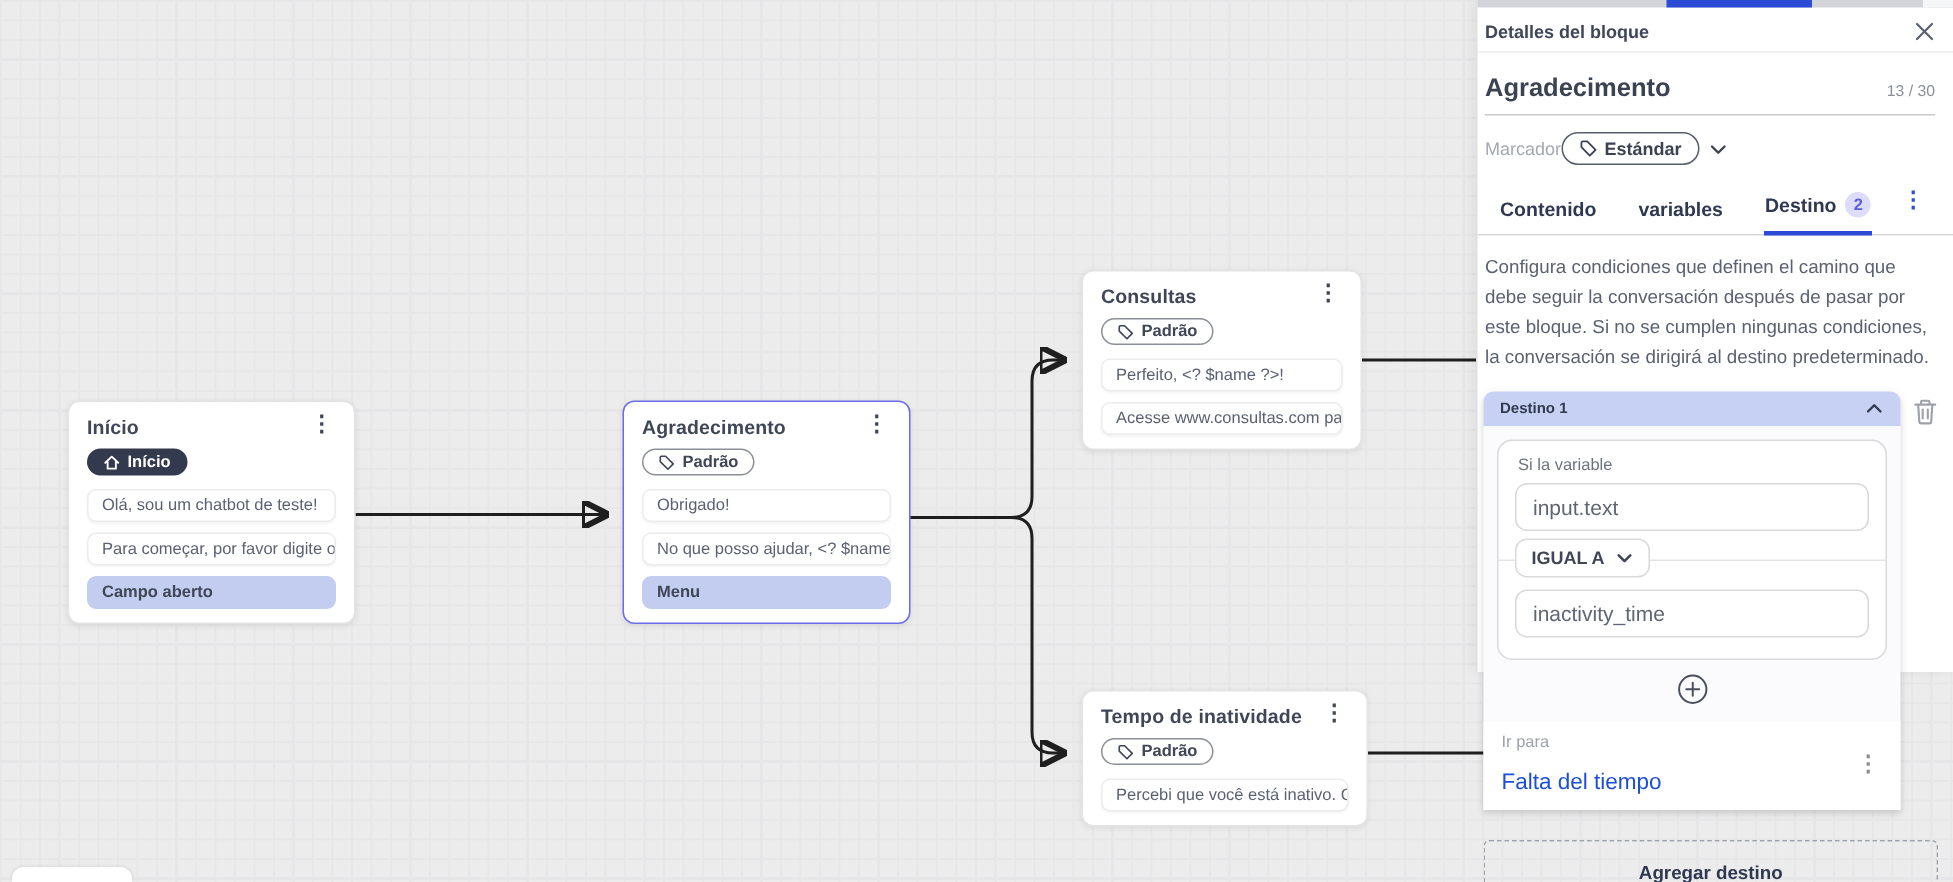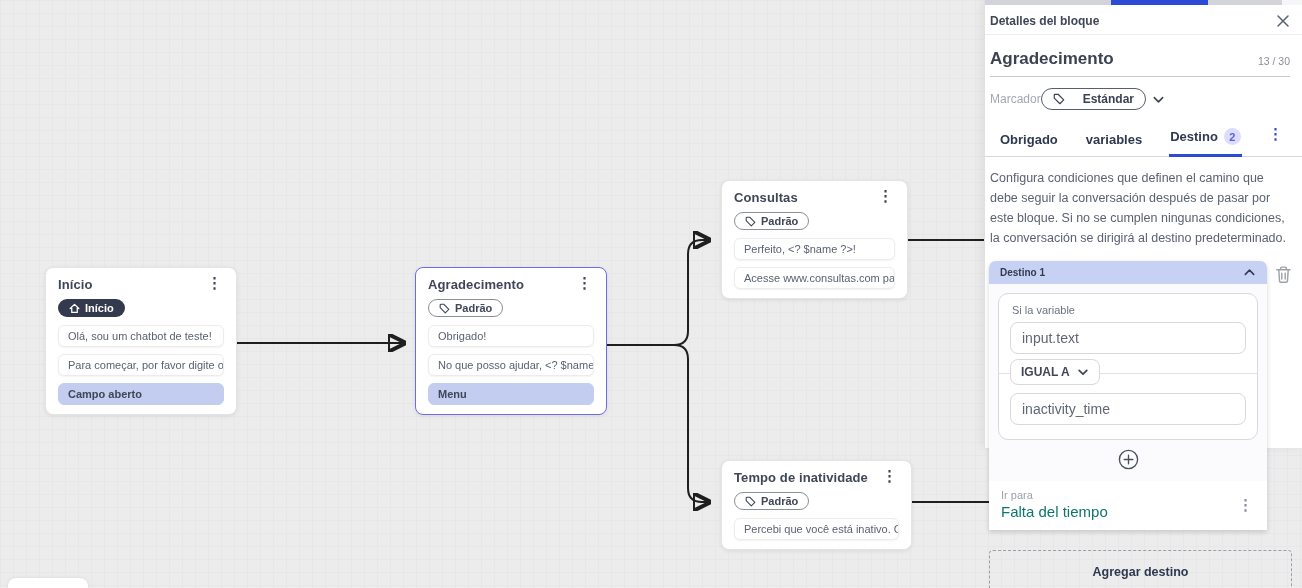--- a/index.html
+++ b/index.html
@@ -53,21 +53,21 @@
 
   .title-row { display:flex; justify-content:space-between; align-items:flex-end;
     margin:14px 12px 0 5px; padding-bottom:7px; border-bottom:1px solid #c6c8cc; }
   .block-title { font-size:17px; font-weight:bold; color:#3b4252; }
   .counter { font-size:10.5px; color:#8a8f99; padding-bottom:2px; }
 
   .marker-row { display:flex; align-items:center;
     margin:11px 10px 0 5px; }
   .marker-label { font-size:12px; color:#a3a8b3; }
   .marker-right { display:flex; align-items:center; gap:6px; }
-  .pill-estandar { display:inline-flex; align-items:center; gap:18px; background:#fff;
+  .pill-estandar { display:inline-flex; align-items:center; gap:5px; background:#fff;
     border:1px solid #565d6b; border-radius:999px; padding:3px 11px;
     font-size:12px; font-weight:bold; color:#3b4252; cursor:pointer; }
 
   .tabs-row { display:flex; align-items:flex-end; gap:26px; margin-top:12px;
     padding-left:14px; border-bottom:1px solid #d8d8da; position:relative; }
   .tab { font-size:13px; font-weight:bold; color:#2e3850; padding:6px 1px 9px;
     cursor:pointer; display:flex; align-items:center; gap:6px; }
   .tab.active { border-bottom:3px solid #2b4bd7; margin-bottom:-1px; }
   .tab-badge { background:#dddcfa; color:#5b5fd8; font-size:11px; font-weight:bold;
     width:17px; height:17px; border-radius:50%; display:inline-flex;
@@ -94,21 +94,21 @@
   .op-btn { position:absolute; left:11px; top:0; background:#fff; border:1px solid #d9d9dc;
     border-radius:8px; padding:5px 10px; font-size:12px; font-weight:bold; color:#3f4657;
     display:inline-flex; align-items:center; gap:7px; cursor:pointer; }
 
   .plus-row { display:flex; justify-content:center; padding:8px 0 10px; }
   .plus-btn { cursor:pointer; display:flex; }
 
   .goto-block { background:#fff; padding:8px 12px 10px; display:flex;
     justify-content:space-between; align-items:center; }
   .goto-label { font-size:11px; color:#9ca1ab; }
-  .goto-value { font-size:15px; color:#0f766e; margin-top:2px; }
+  .goto-value { font-size:15px; color:#1d4ed8; margin-top:12px; }
 
   .add-dest-btn { margin:20px 10px 0 4px; border:1px dashed #9aa0a8; border-radius:4px;
     padding:14px 0; text-align:center; font-size:12.5px; font-weight:bold; color:#2e3850;
     cursor:pointer; background:transparent; width:calc(100% - 14px); }
 
   .bottom-pill { position:absolute; left:8px; top:578px; width:80px; height:10px;
     background:#fff; border-radius:8px 8px 0 0; box-shadow:0 0 3px rgba(0,0,0,.1); }
 
   .icon { display:inline-flex; }
 </style>
@@ -235,21 +235,21 @@
       </span>
       <span class="icon">
         <svg width="13" height="13" viewBox="0 0 14 14">
             <path d="M2.5 5 L7 9.5 L11.5 5" fill="none" stroke="#3b4252" stroke-width="1.7" stroke-linecap="round" stroke-linejoin="round"></path>
           </svg>
       </span>
     </span>
   </div>
 
   <div class="tabs-row">
-    <span class="tab">Obrigado</span>
+    <span class="tab">Contenido</span>
     <span class="tab">variables</span>
     <span class="tab active">
       <span>Destino</span>
       <span class="tab-badge">2</span>
     </span>
     <span class="kebab blue tabs-kebab">⋮</span>
   </div>
 
   <p class="panel-desc">Configura condiciones que definen el camino que debe seguir la conversación después de pasar por este bloque. Si no se cumplen ningunas condiciones, la conversación se dirigirá al destino predeterminado.</p>
 

